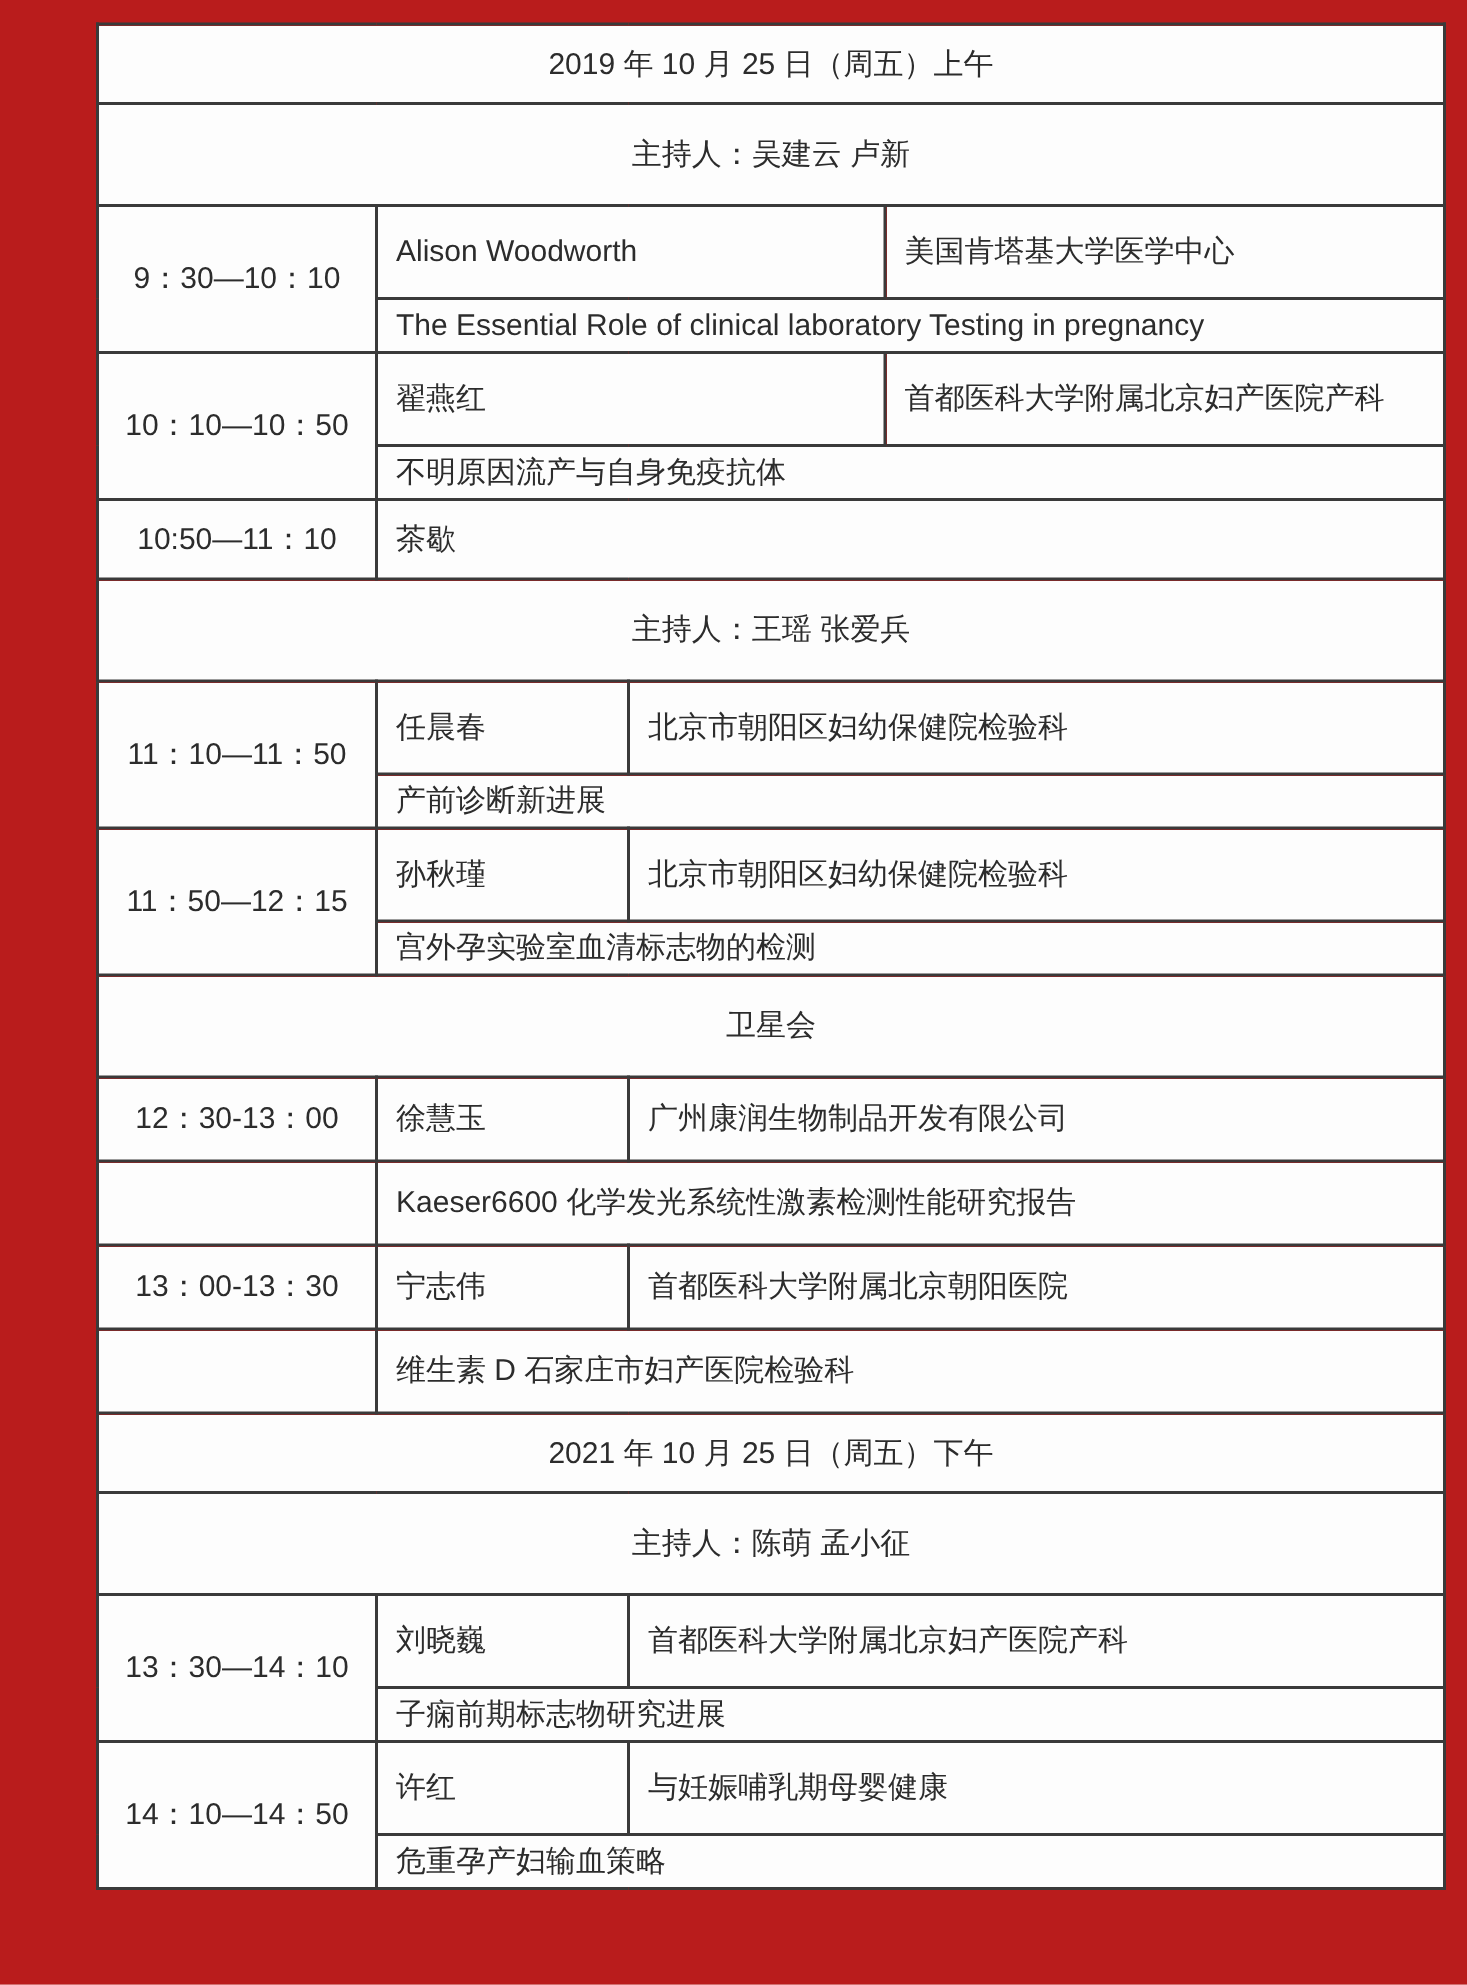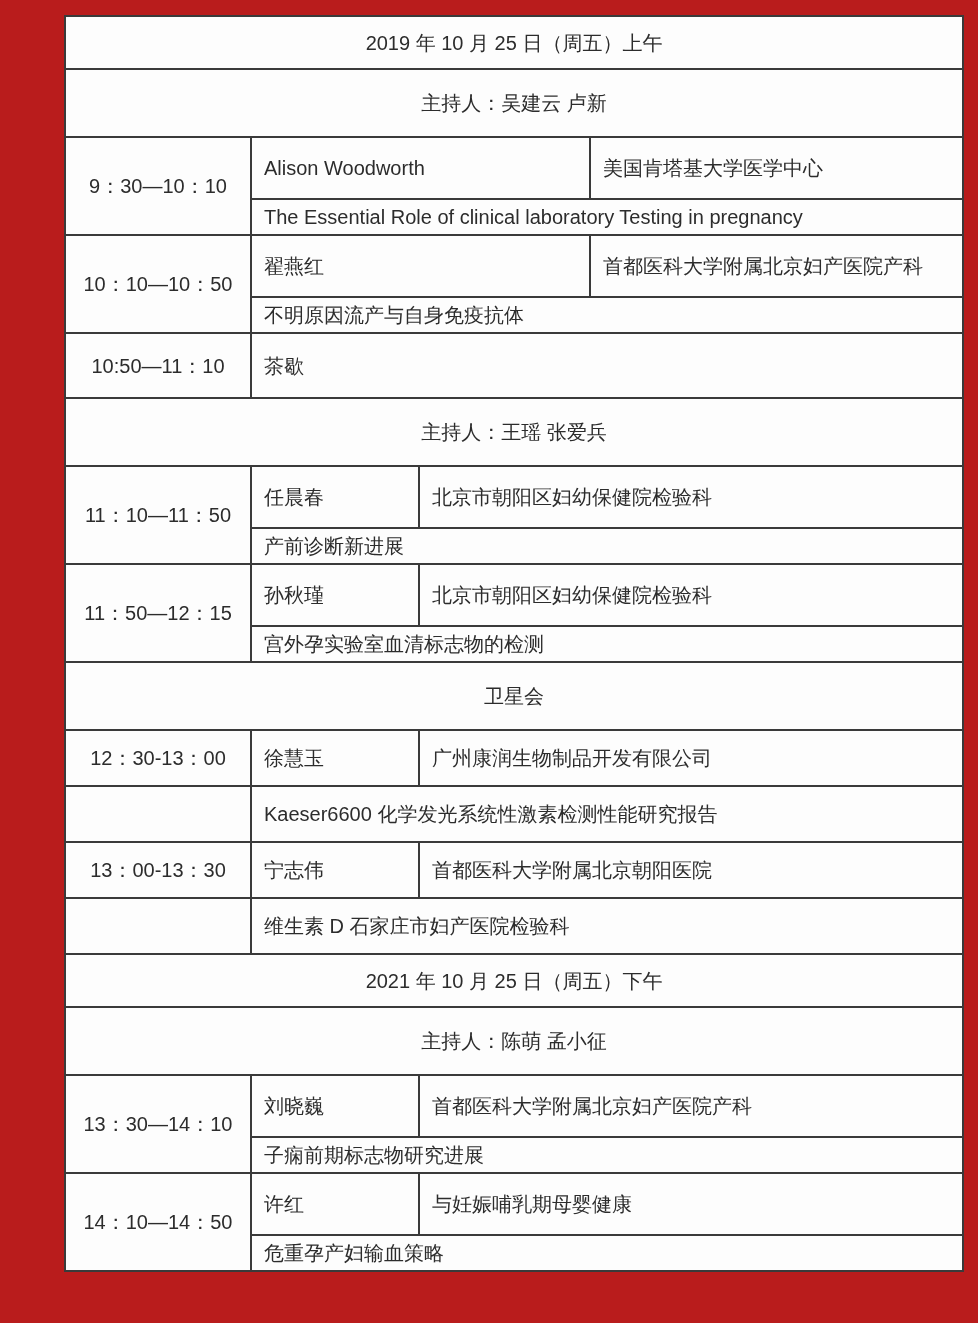--- a/index.html
+++ b/index.html
@@ -34,21 +34,21 @@
   }
   table.schedule td.center {
     text-align: center;
     padding: 0;
   }
   
   tr.r-head   { height: 53px; }
   tr.r-host   { height: 68px; }
   tr.r-spk    { height: 62px; }
   tr.r-ttl    { height: 36px; }
-  tr.r-break  { height: 65px; margin-left: 40px; }
+  tr.r-break  { height: 53px; margin-left: 40px; }
   tr.r-sat    { height: 56px; }
 </style>
 </head>
 <body>
 
 <div class="page">
   <table class="schedule">
     <colgroup>
       <col style="width:186px">
       <col style="width:168px">

